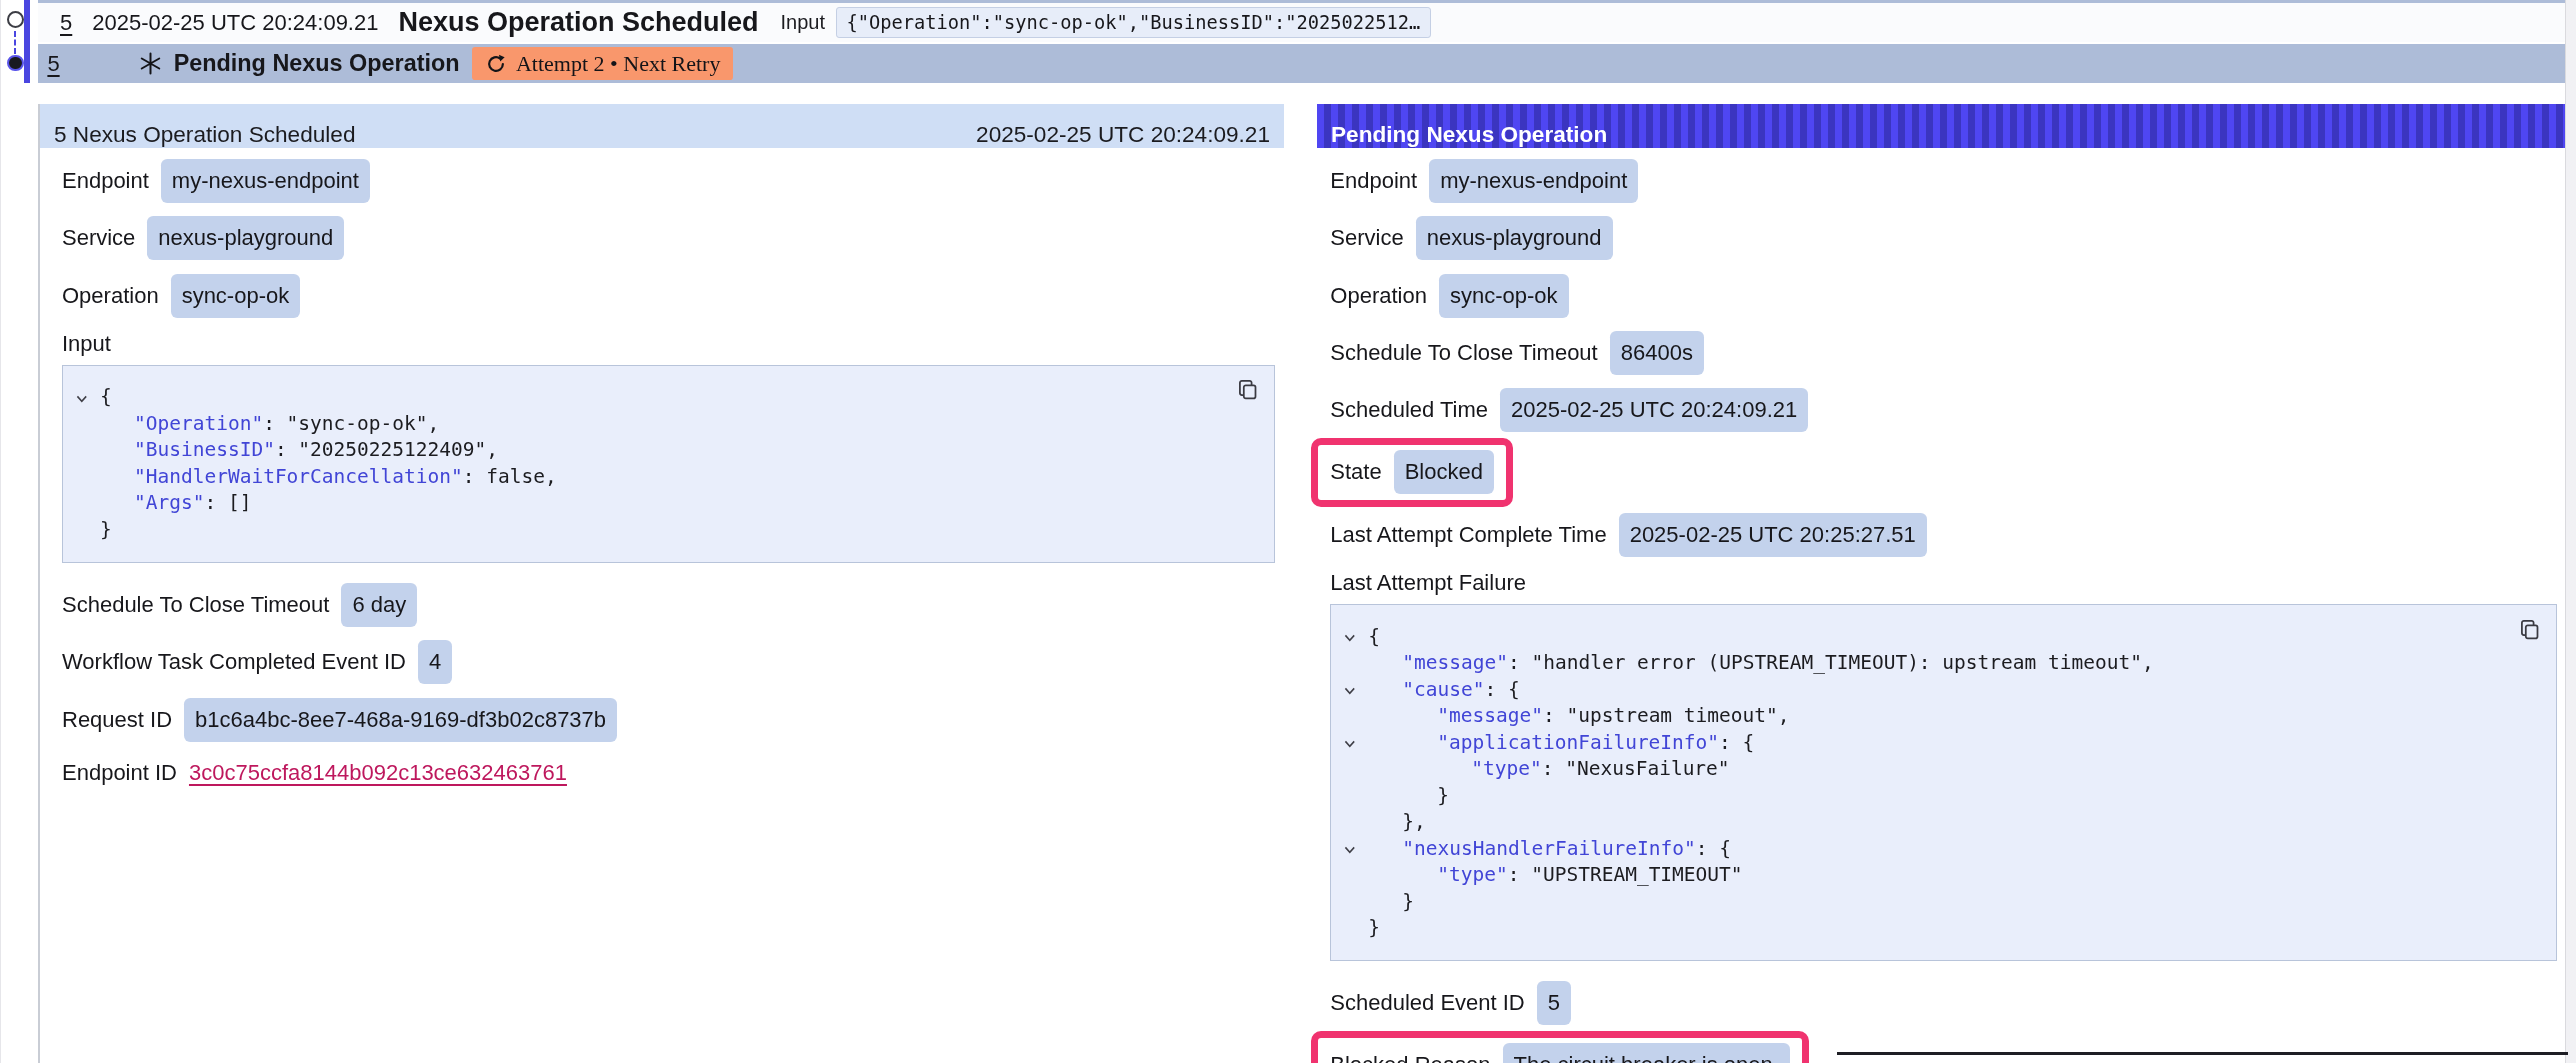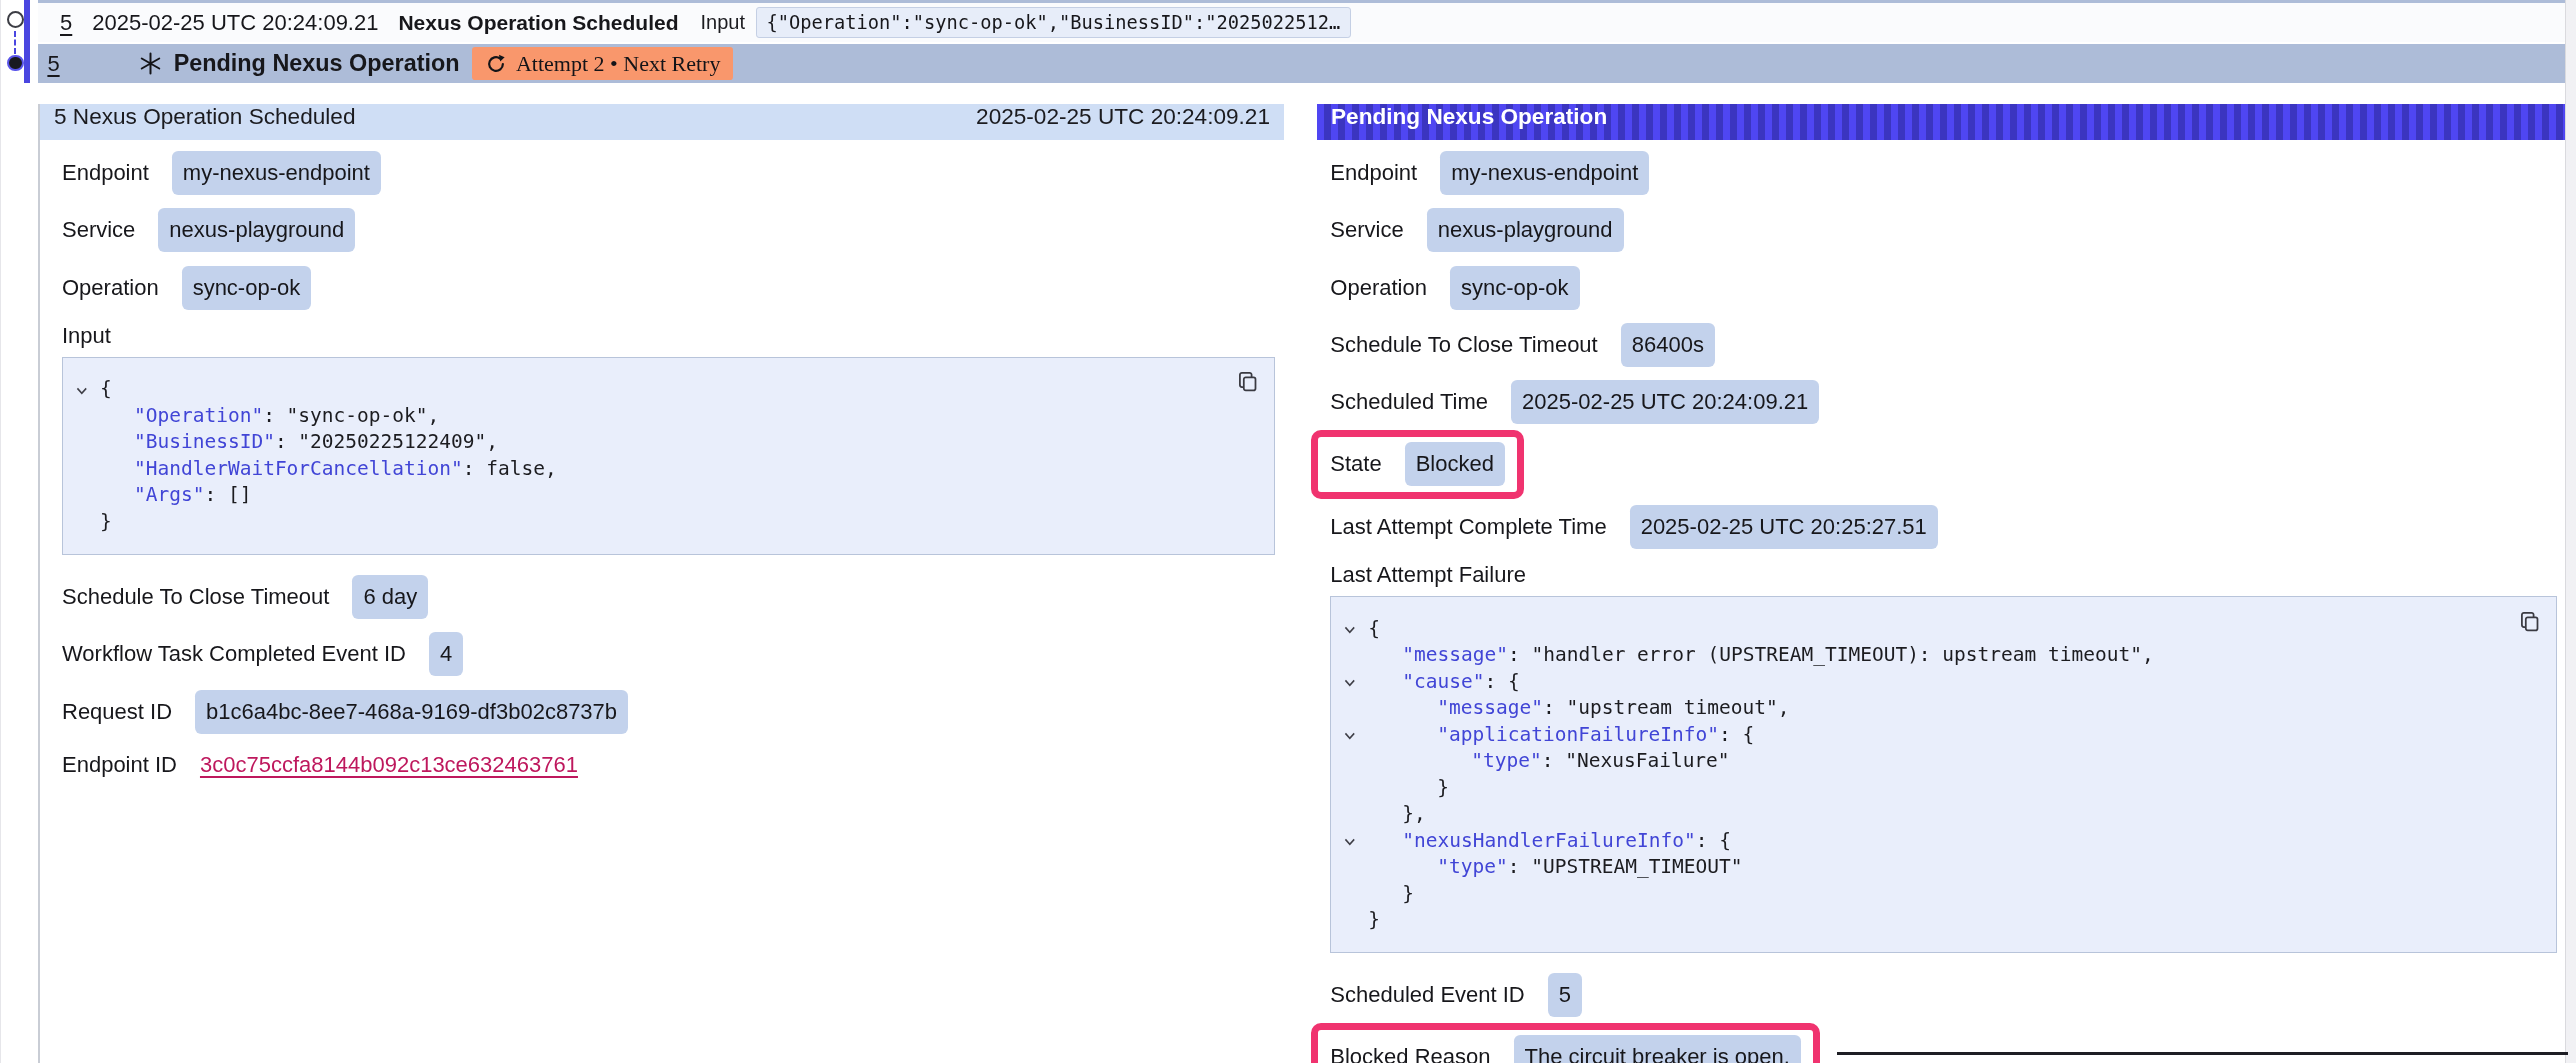--- a/index.html
+++ b/index.html
@@ -24,44 +24,44 @@
   .tl-circle-filled { position:absolute; left:6.2px; top:55px; width:16.4px; height:16.4px;
     border:2.3px solid #5a55ea; border-radius:50%; background:#191920; }
 
   
   .hrow { position:absolute; left:37px; width:2528px; height:39px; display:flex; align-items:center; }
   .hrow1 { top:3.1px; background:#fafbfd; padding-left:22px; }
   .hrow2 { top:44px; background:#adbcd8; padding-left:9.4px; }
   .evt-id { font-size:22px; color:#17171b; text-decoration:underline; text-underline-offset:3.9px;
     text-decoration-thickness:1.6px; cursor:pointer; }
   .evt-time { font-size:22px; margin-left:20px; }
-  .evt-title { font-size:21px; font-weight:700; margin-left:20px; }
+  .evt-title { font-size:27px; font-weight:700; margin-left:20px; }
   .evt-detail-label { font-size:20px; margin-left:22px; color:#1c1c20; }
   .evt-chip { margin-left:11px; font-family:"DejaVu Sans Mono", monospace; font-size:18.7px;
     background:#e7edf9; border:0.8px solid #c4cfe4; border-radius:3.1px; padding:3.9px 9.4px;
     white-space:nowrap; color:#17171b; }
   .asterisk { margin-left:78px; display:inline-flex; }
   .evt-title2 { font-size:23.4px; font-weight:700; margin-left:11px; }
   .retry-badge { margin-left:12.5px; background:#f9976c; border-radius:3.1px; height:33px;
     display:inline-flex; align-items:center; gap:9.4px; padding:0 12.5px; font-size:22px; color:#141418;font-family:Liberation Serif, serif; }
 
   
   .left-rule { position:absolute; left:37px; top:104px; width:1.6px; height:960px; background:#c9cdd5; }
   .panel { position:absolute; top:104px; }
   .panel-left  { left:39px;  width:1244px; }
   .panel-right { left:1316px; width:1251px; }
-  .ph { height:36px; display:flex; align-items:flex-start; padding:0 14px; font-size:22.6px; }
+  .ph { height:44px; display:flex; align-items:flex-end; padding:0 14px; font-size:22.6px; }
   .ph-left { background:#cfdef5; justify-content:space-between; font-weight:500; color:#1b1b1f; }
   .ph-right { color:#ffffff; font-weight:600;
     background:repeating-linear-gradient(90deg,#4f46f2 0 7px,#3b35c0 7px 14px); }
   .pbody { padding-top:11px; }
   .pbody-left  { padding-left:22px; padding-right:9.4px; }
   .pbody-right { padding-left:13.3px; padding-right:11px; }
 
-  .field-row { display:flex; align-items:center; gap:23px; min-height:35px; margin-bottom:13.3px;
+  .field-row { display:flex; align-items:center; gap:12px; min-height:35px; margin-bottom:13.3px;
     font-size:22px; }
   .field-label { color:#17171b; }
   .field-badge { background:#c3d2ec; border-radius:6.2px; padding:10px 11px; line-height:24px;
     color:#17171b; white-space:nowrap; }
   .field-link { color:#be185d; text-decoration:underline; text-underline-offset:3.9px;
     text-decoration-thickness:1.6px; padding:5.5px 0; cursor:pointer; }
   .field-row.annotated { display:inline-flex; border:7px solid #f0336f; border-radius:10px;
     padding:5.5px 12.5px; margin:-7.8px 0 6.2px -19.5px; background:#ffffff; position:relative; z-index:2; }
 
   .group-label { font-size:22px; margin:1.6px 0 7.8px 0; }

